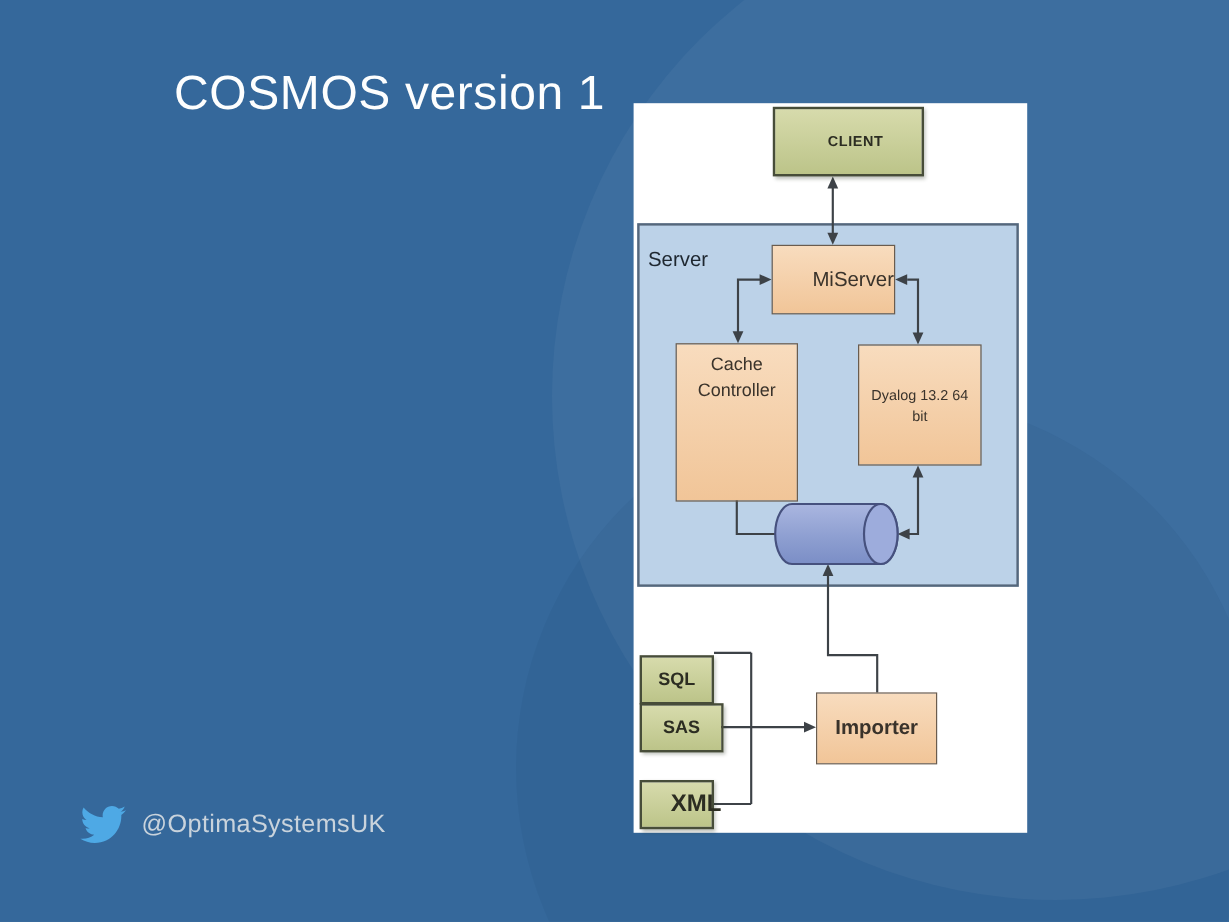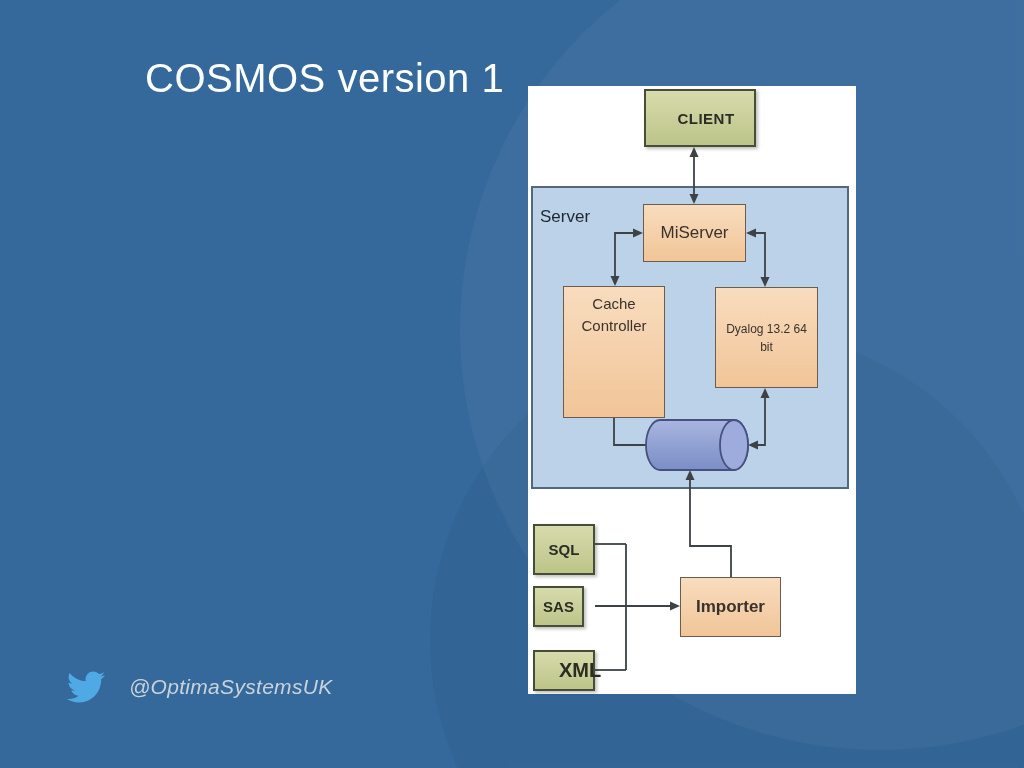--- a/index.html
+++ b/index.html
@@ -40,33 +40,33 @@
     background:linear-gradient(to bottom, #D7DBAC, #BCC489);
     border:2px solid #474D39;
     box-shadow:2px 2px 3px rgba(40,50,30,0.30);
     font-weight:bold; color:#2C2D22;
   }
   .peach {
     background:linear-gradient(to bottom, #F8DCBE, #F1C598);
     border:1.5px solid #6A5C4E;
     color:#3A332B;
   }
-  .node-client   { left:116px; top:3px;   width:112px; height:58px; font-size:15px; letter-spacing:0.5px;padding-left:12px; }
-  .node-miserver { left:115px; top:118px; width:103px; height:58px; font-size:17px; }
+  .node-client   { left:116px; top:3px;   width:126px; height:58px; font-size:12px; letter-spacing:0.5px;padding-left:12px; }
+  .node-miserver { left:115px; top:118px; width:103px; height:58px; font-size:17px;justify-content:flex-end; }
   .node-cache    { left:35px;  top:200px; width:102px; height:132px; font-size:15px;
                    flex-direction:column; justify-content:flex-start; padding-top:6px; line-height:1.45; }
   .node-dyalog   { left:187px; top:201px; width:103px; height:101px; font-size:12px; line-height:1.5; }
   .node-importer { left:152px; top:491px; width:101px; height:60px; font-size:17px;font-weight:bold; }
-  .node-sql { left:5px; top:438px; width:62px; height:51px; font-size:15px; }
-  .node-sas { left:5px; top:500px; width:51px; height:41px; font-size:15px; }
+  .node-sql { left:5px; top:460px; width:62px; height:41px; font-size:15px; }
+  .node-sas { left:5px; top:500px; width:70px; height:41px; font-size:15px; }
   .node-xml { left:5px; top:564px; width:62px; height:41px; font-size:20px;padding-left:32px; }
   .cache-text { width:90px; }
 
   
-  .footer { position:absolute; left:64px; top:668px; display:flex; align-items:center; gap:21px;font-style:italic; }
+  .footer { position:absolute; left:64px; top:668px; display:flex; align-items:center; gap:10px; }
   .footer-text { font-size:21px; color: var(--color-footer_text, #C9D3DC); letter-spacing:0.3px; }
 </style>
 </head>
 <body>
 
 <div class="bg-circle c1"></div>
 <div class="bg-circle c2"></div>
 
 <h1 class="slide-title">COSMOS version 1</h1>
 

